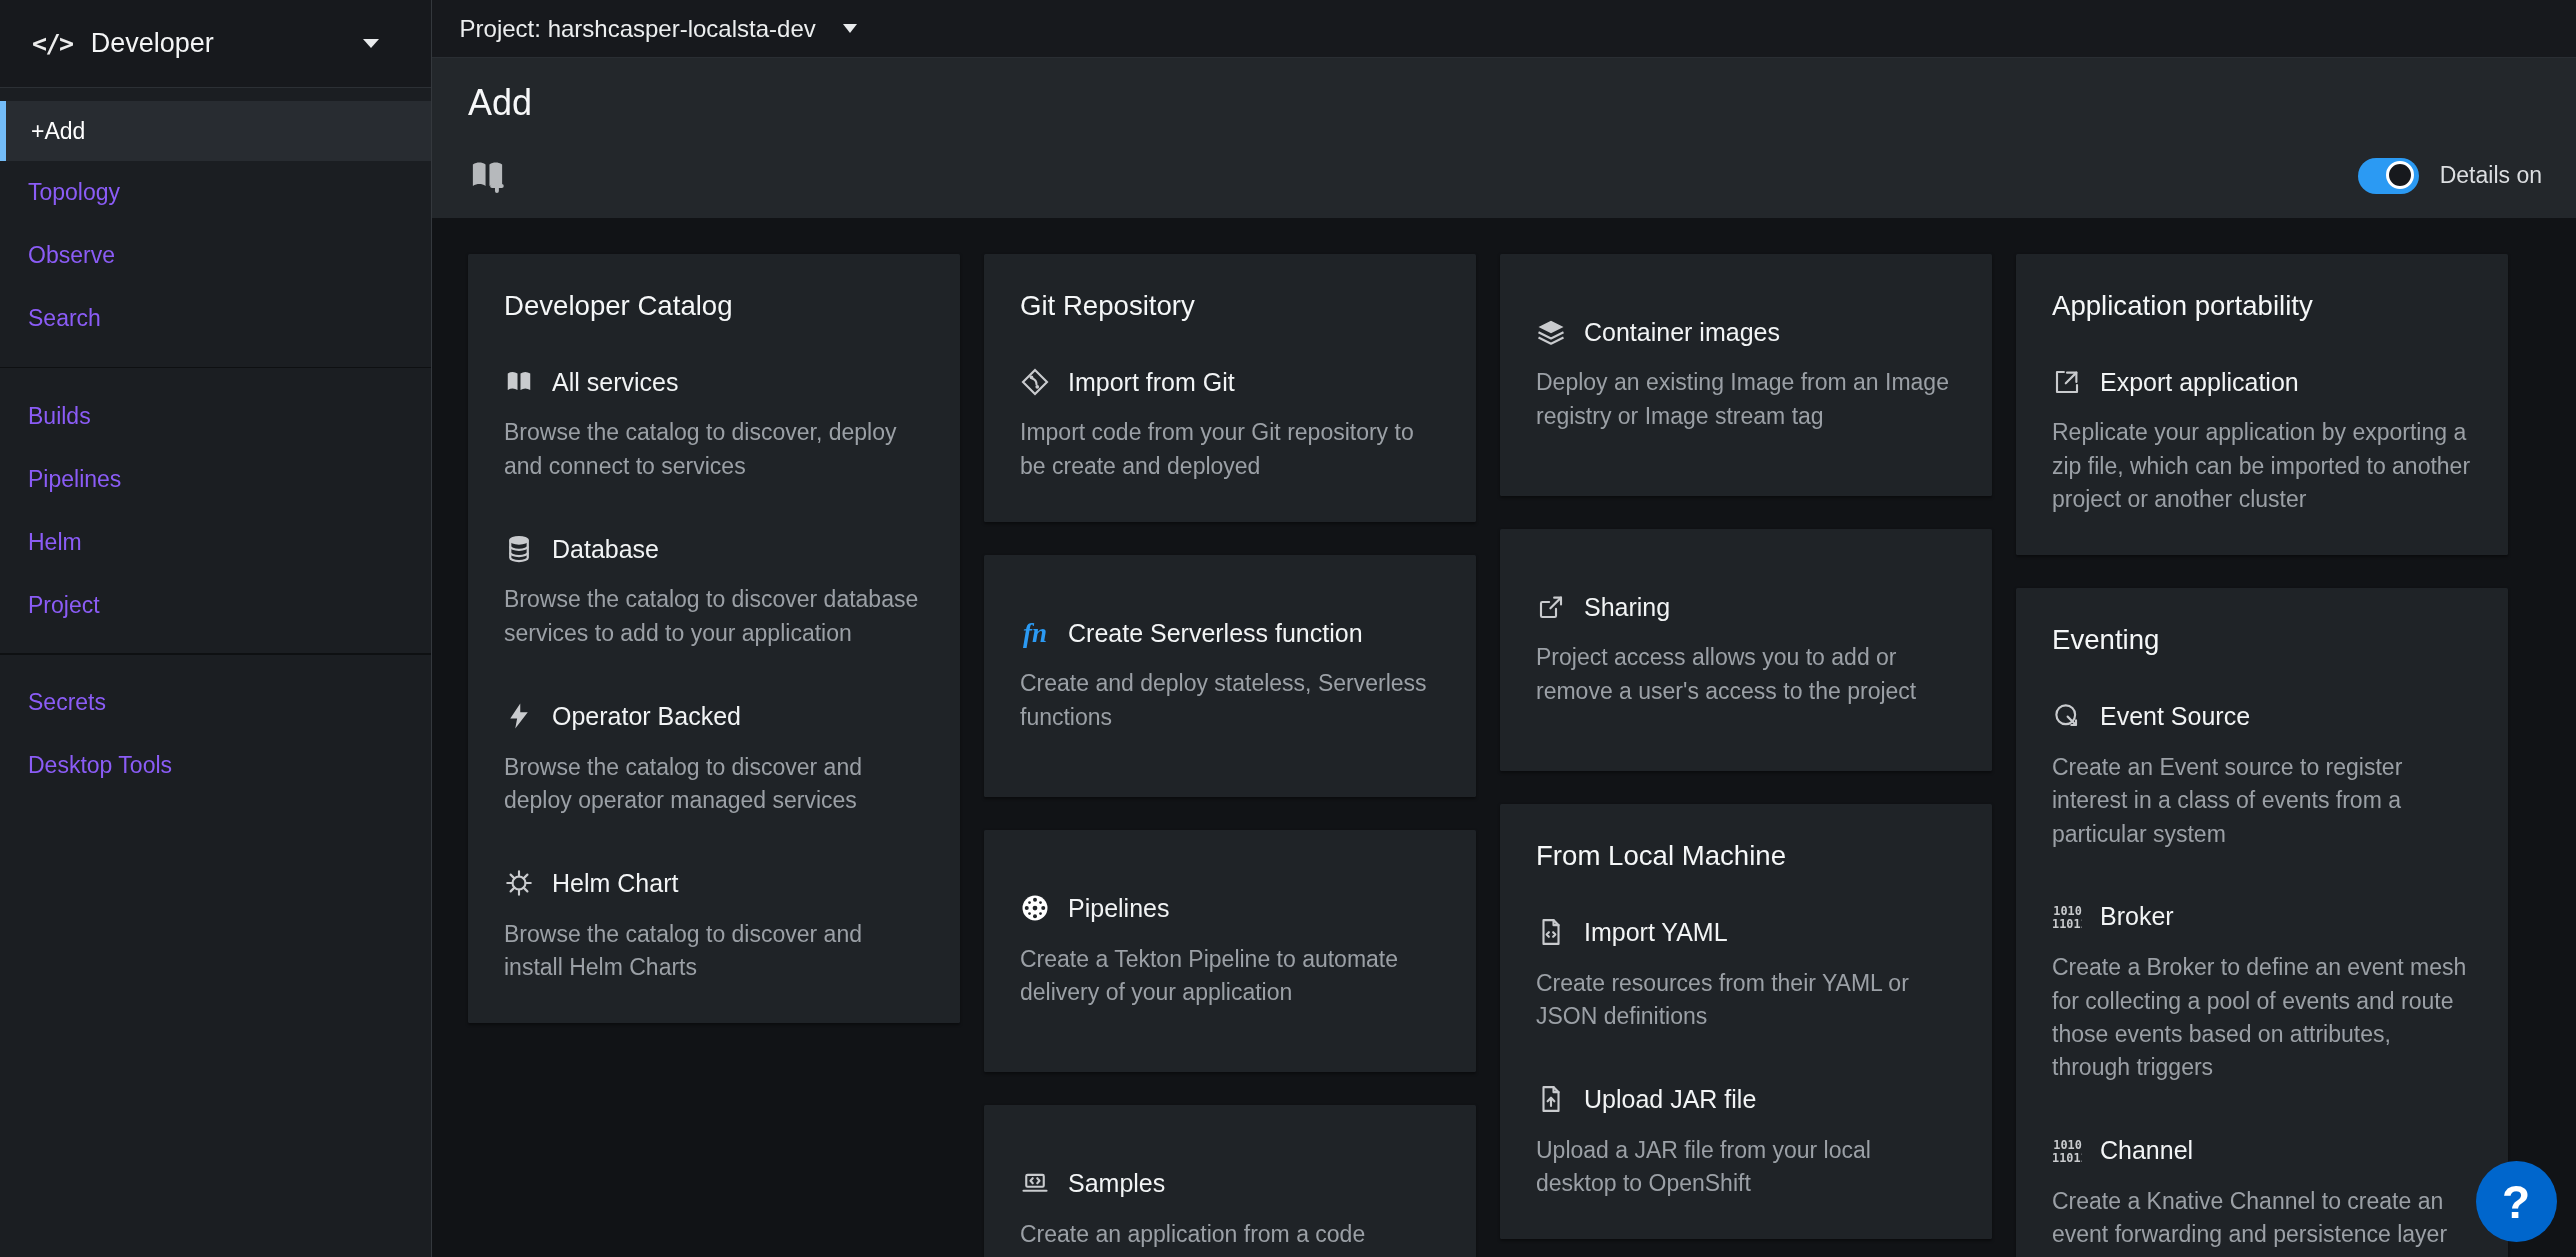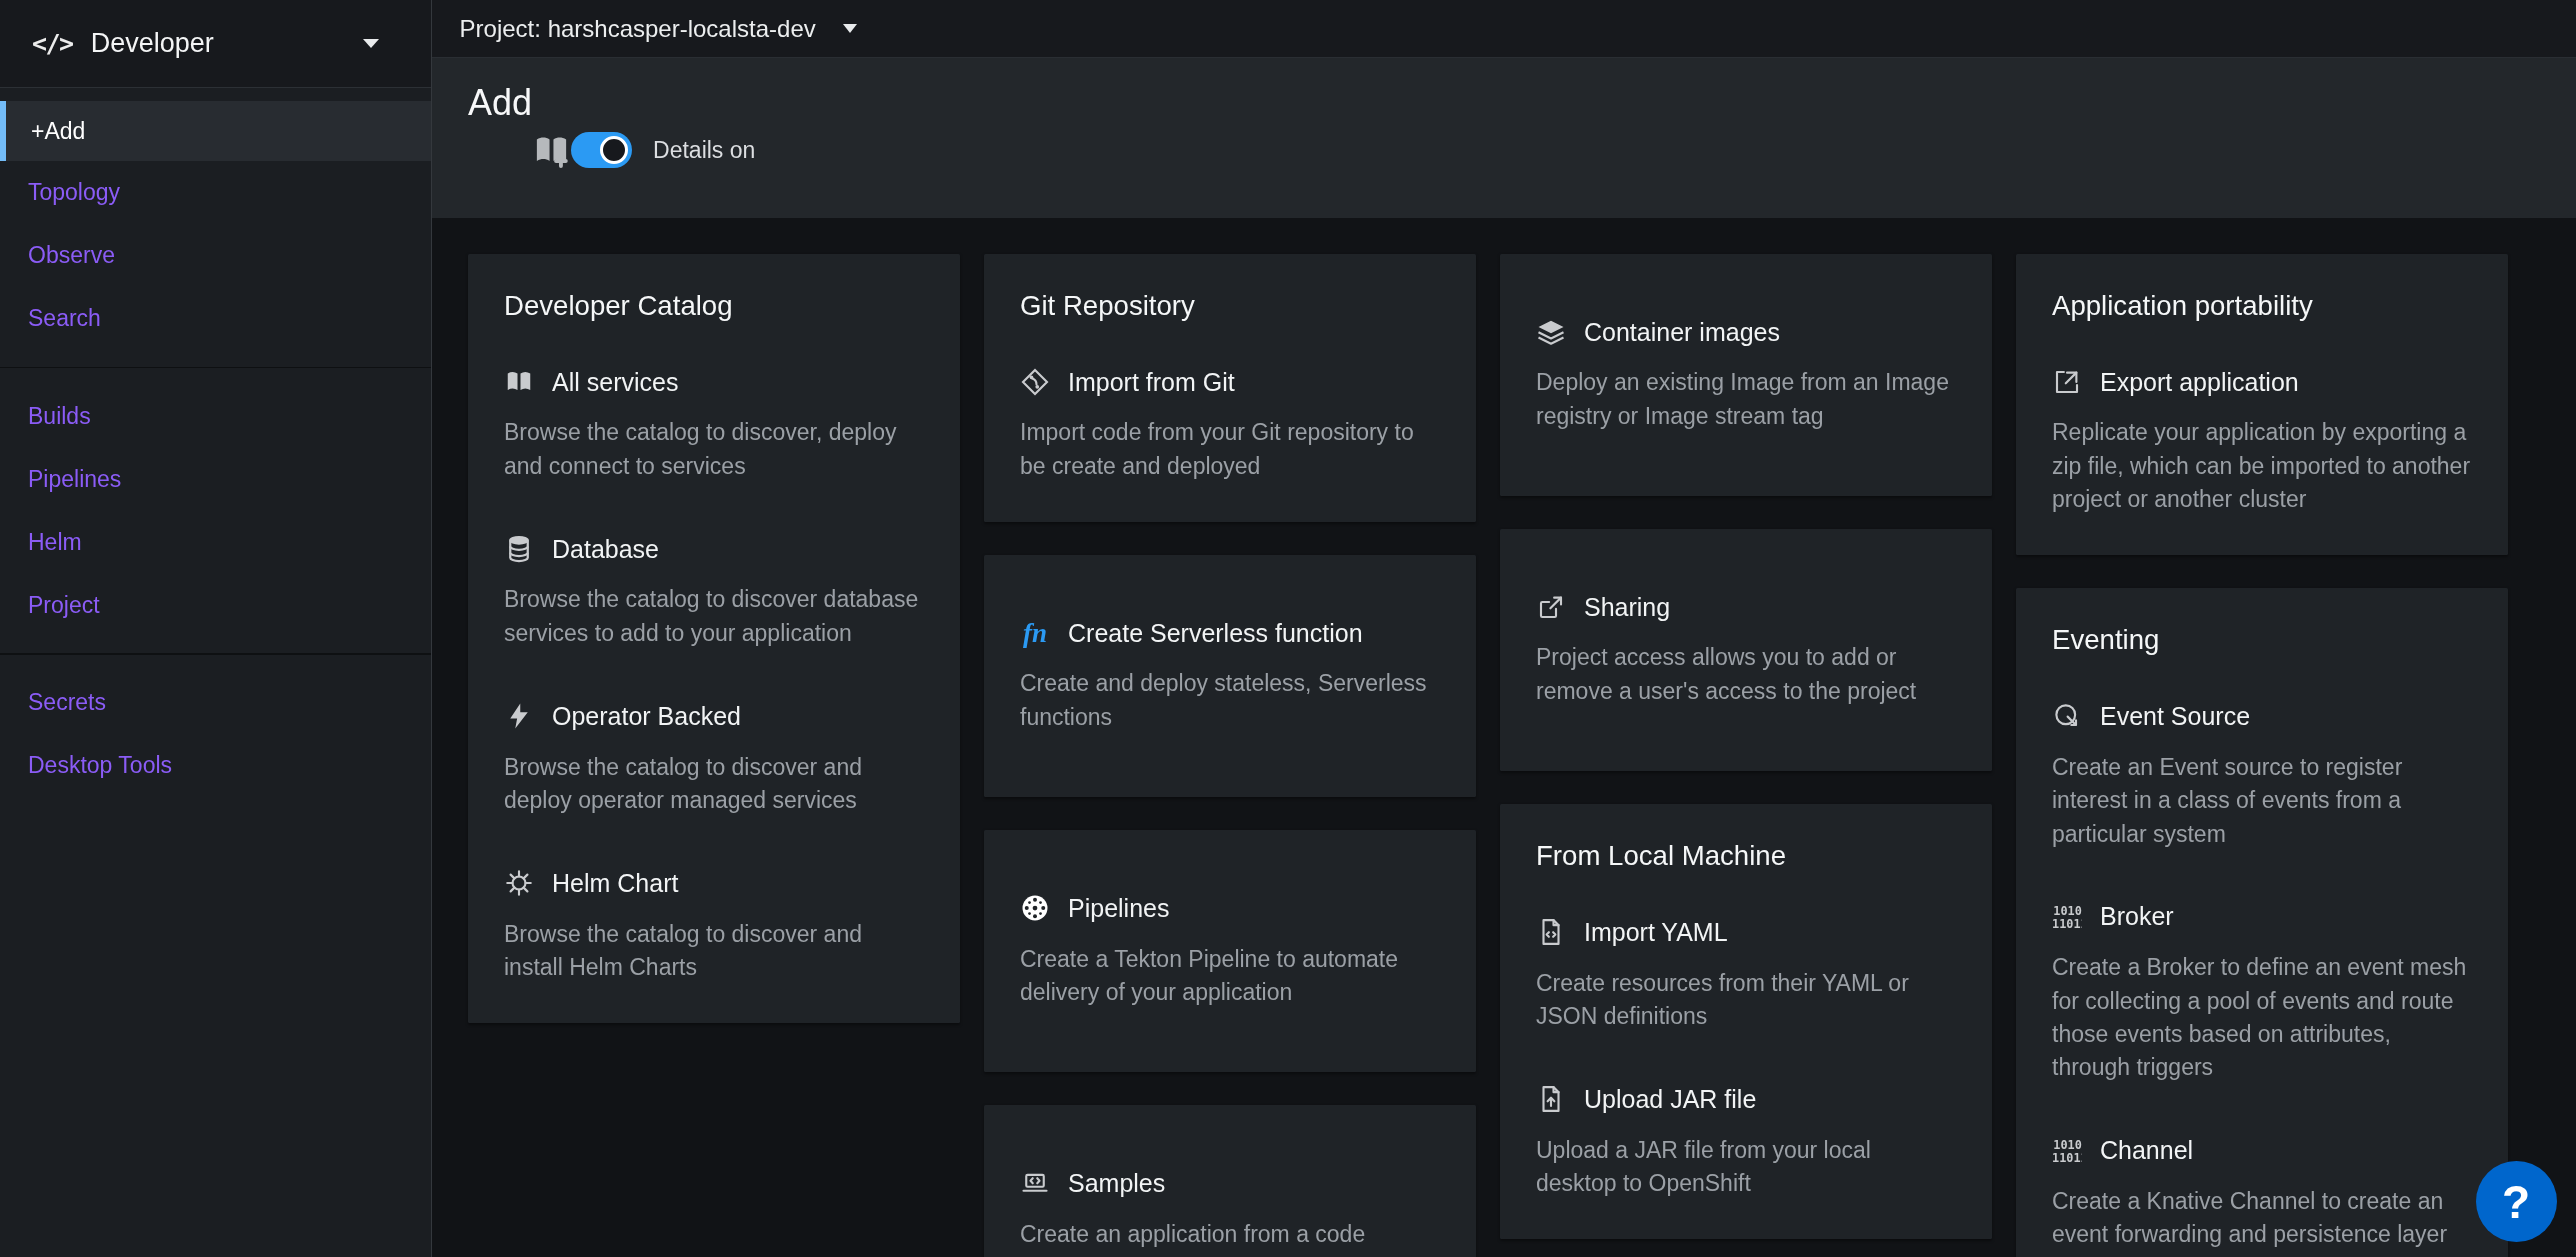--- a/index.html
+++ b/index.html
@@ -54,24 +54,24 @@
     height: 58px; background: #17191d;
     border-bottom: 1.5px solid #2a2e33;
     display: flex; align-items: center; padding-left: 27.6px;
   }
   .project-picker { display: flex; align-items: center; gap: 27px; cursor: pointer; }
   .project-picker .pp-label { font-size: 24px; color: #eceeef; }
   .project-picker .caret { margin-left: 0; border-left-width: 7.5px; border-right-width: 7.5px; border-top-width: 9px; }
   .page-header {
     background: #23272b; height: 160px;
     padding: 24px 34px 0 36px;
-    display: flex; flex-direction: row;
+    display: flex; flex-direction: column;
   }
   .page-title { font-size: 36px; font-weight: 500; color: #f7f8f9; margin-bottom: 18px; }
-  .header-actions { display: flex; align-items: center; }
+  .header-actions { display: flex; align-items: center; margin-top: 14px; }
   .catalog-book-btn { width: 39px; height: 39px; color: #b6b9bc; cursor: pointer; }
   .details-toggle { margin-left: auto; display: flex; align-items: center; gap: 21px; }
   .switch {
     width: 61px; height: 36px; border-radius: 18px;
     background: #2b9af3; position: relative; cursor: pointer;
   }
   .switch .knob {
     position: absolute; top: 3.7px; right: 4.5px;
     width: 28px; height: 28px; border-radius: 50%;
     background: #17191d; border: 3.7px solid #ffffff;

